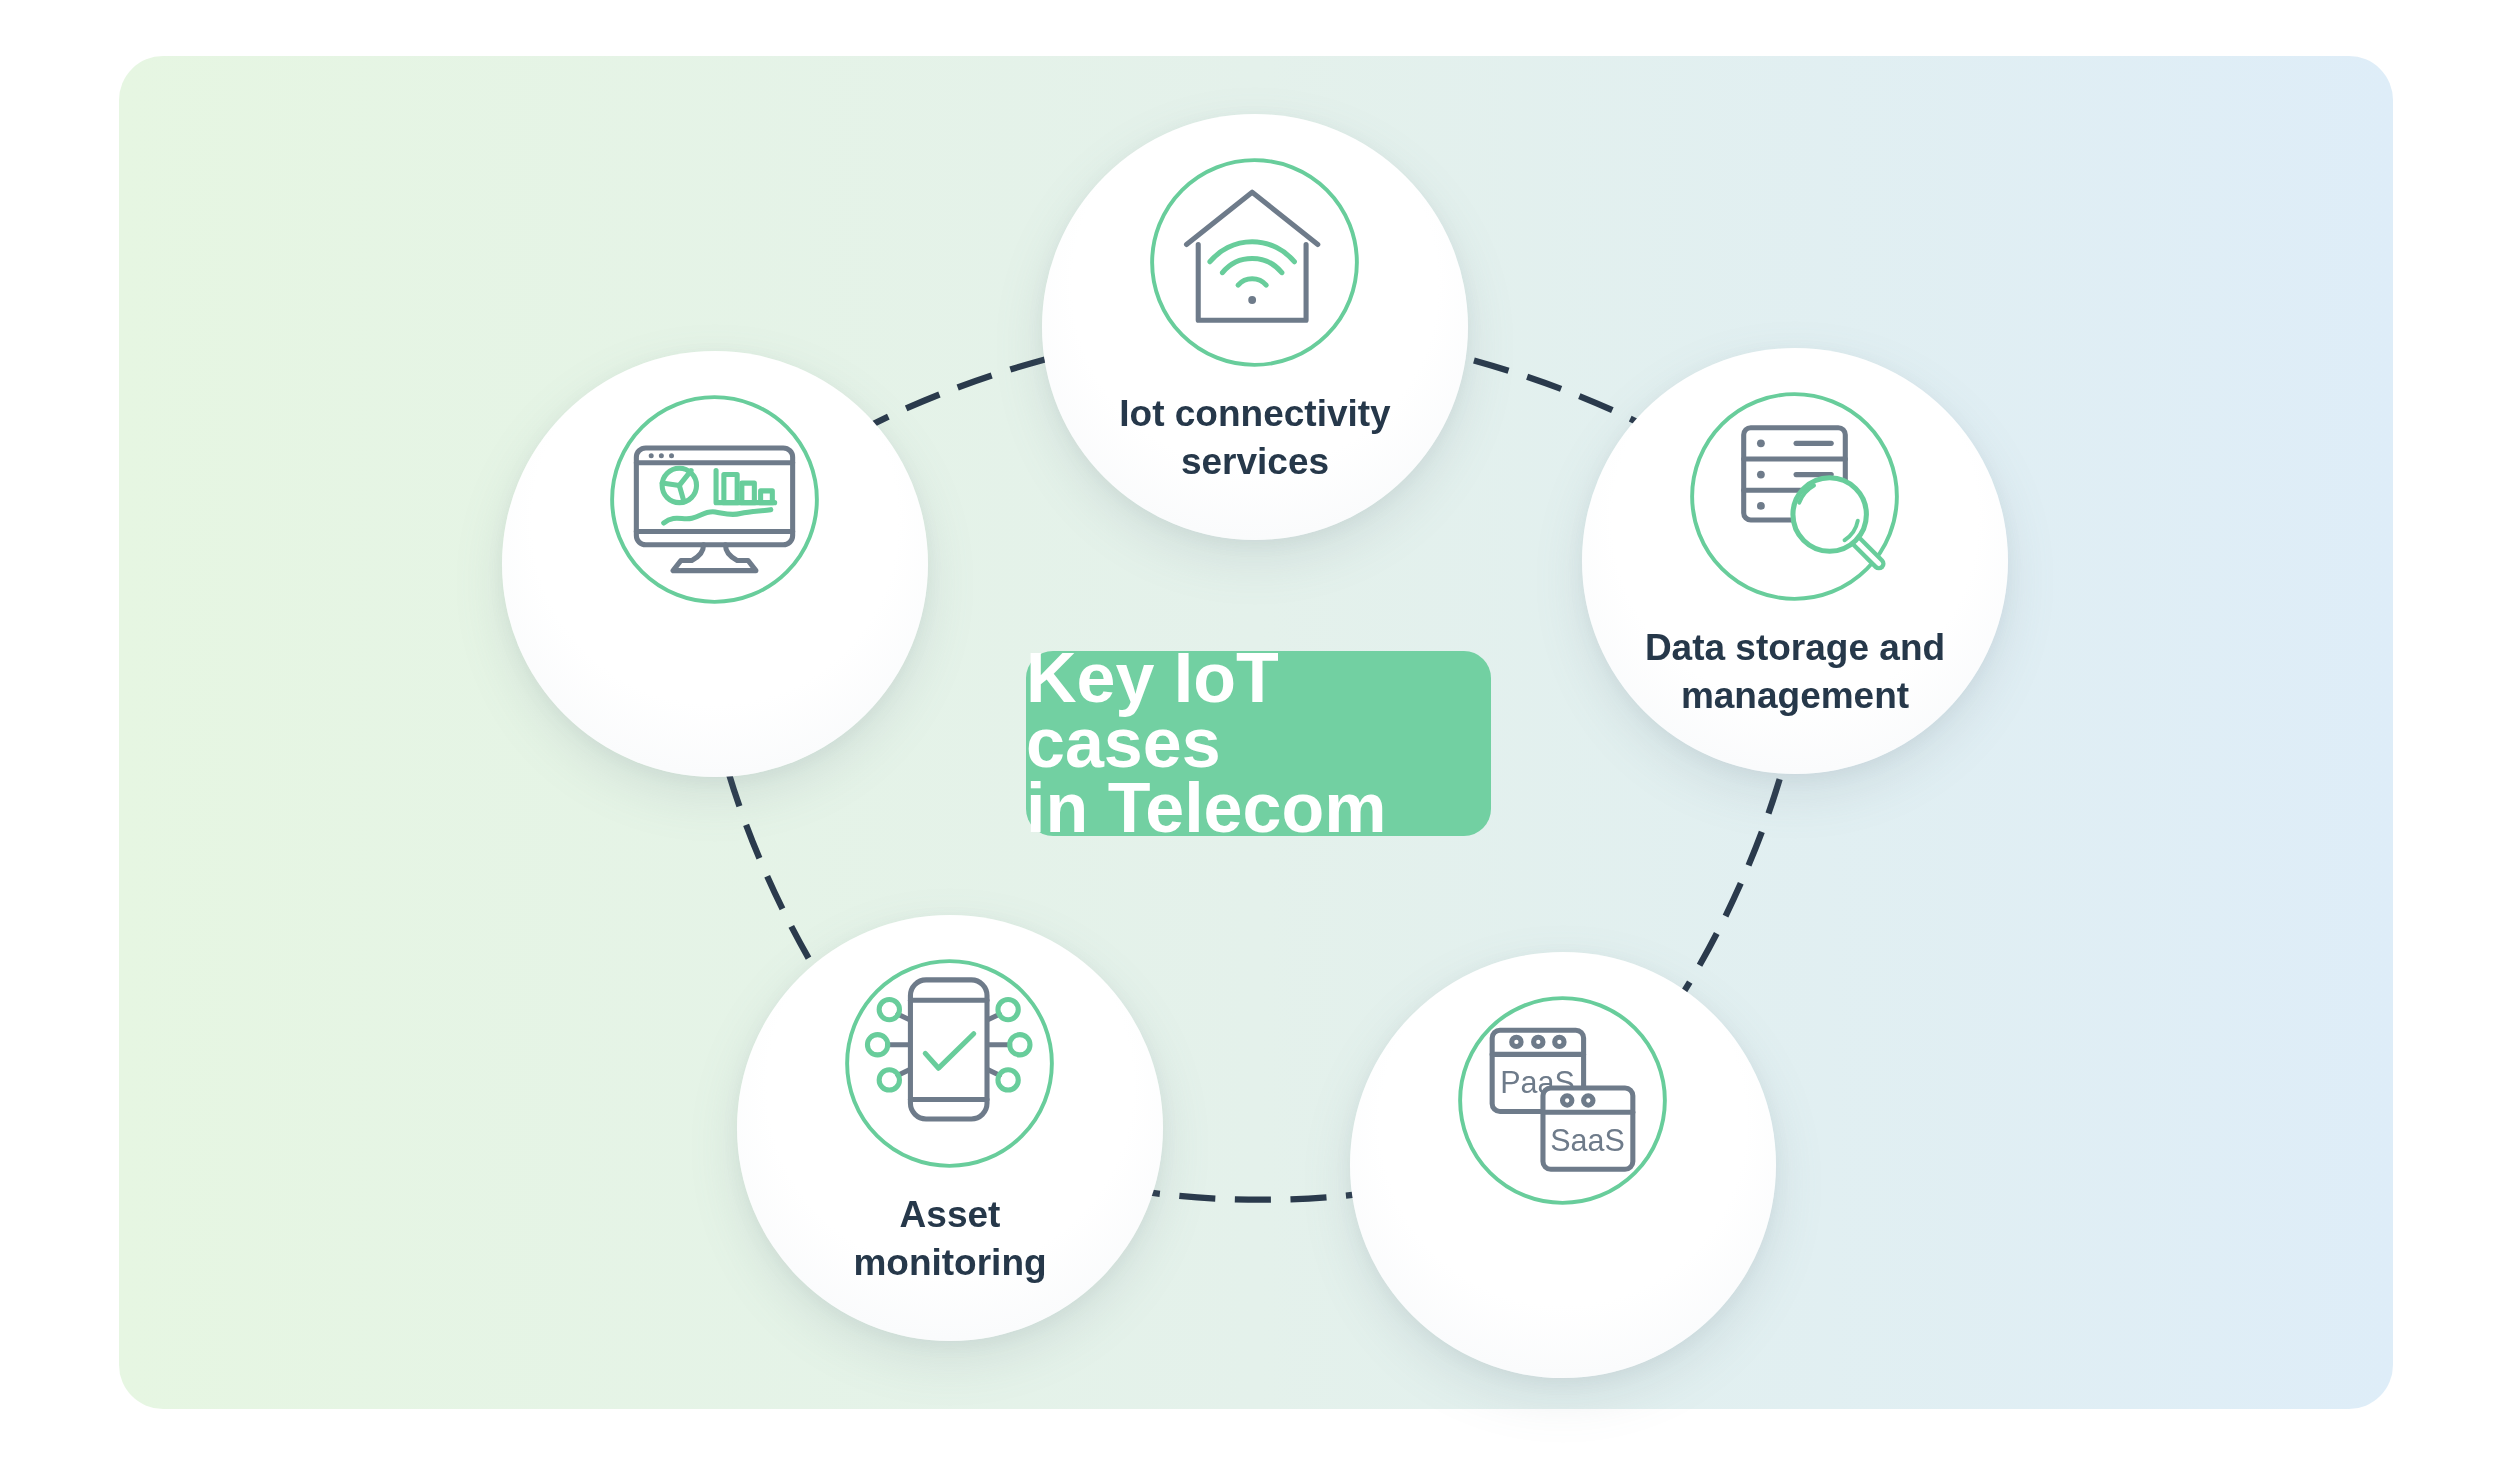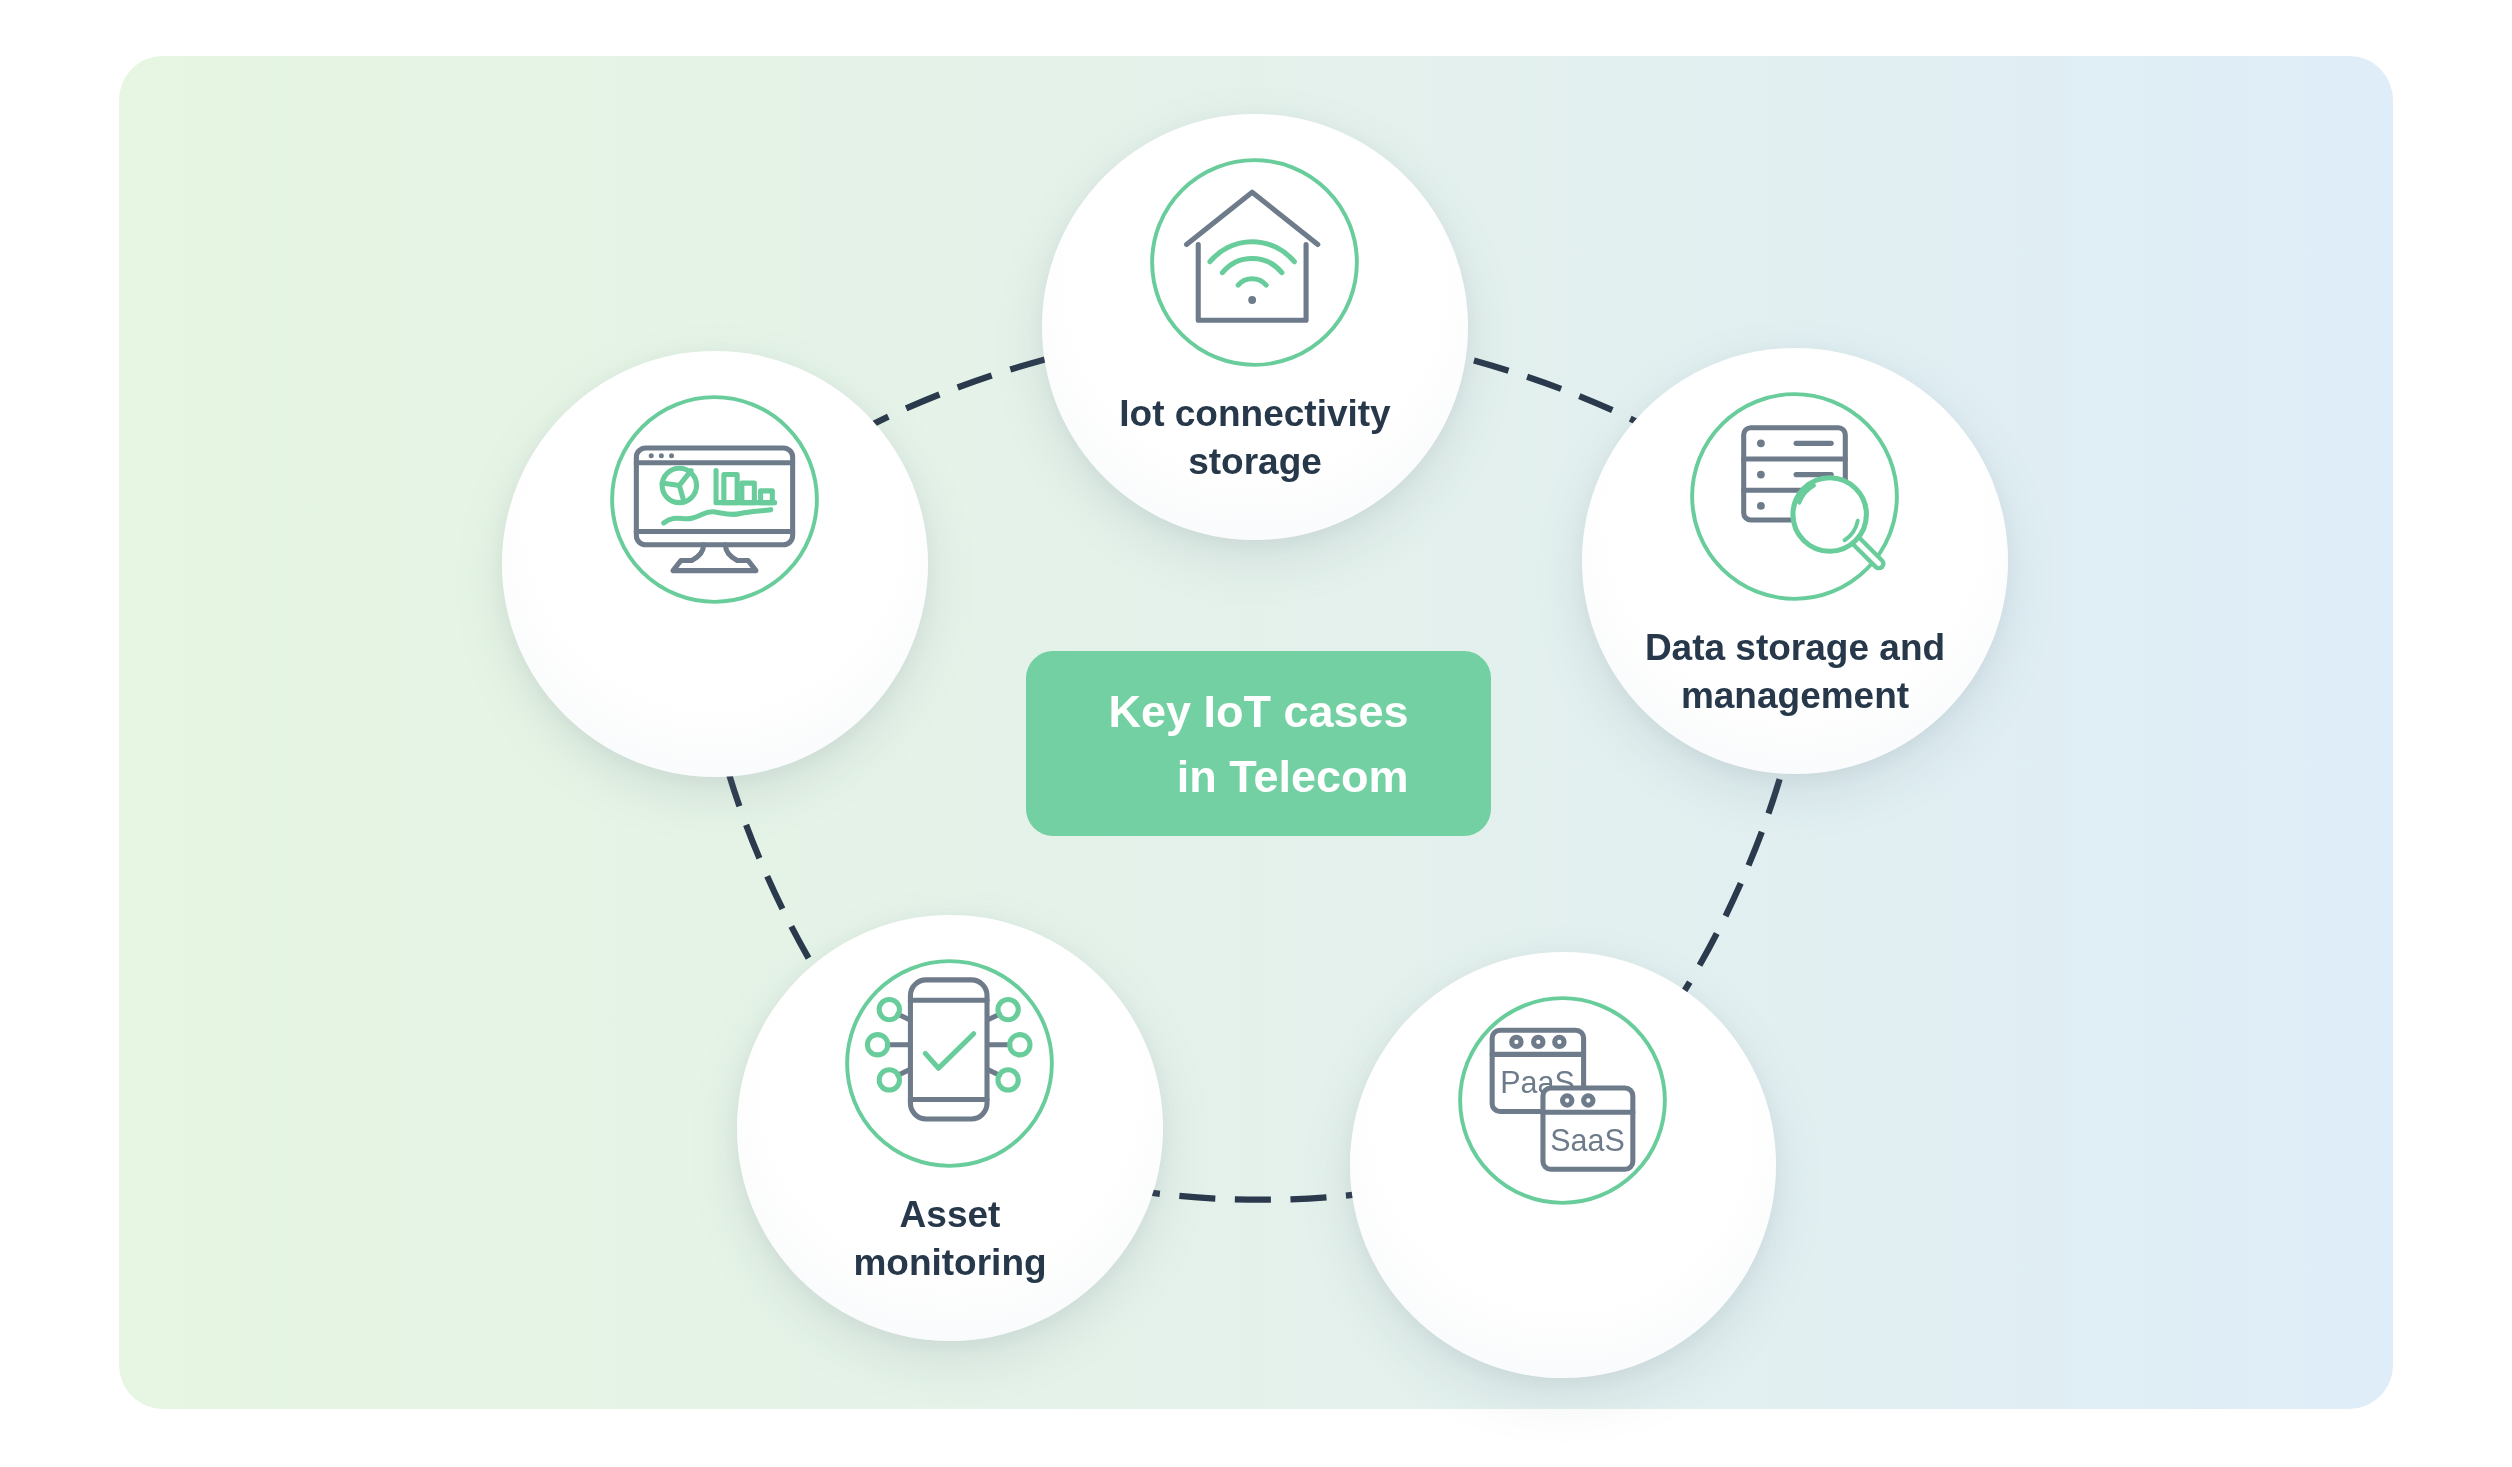--- a/index.html
+++ b/index.html
@@ -31,21 +31,21 @@
   .label{
     position:absolute;top:276px;left:-31px;right:-31px;text-align:center;
     white-space:pre-line;font-weight:bold;font-size:37px;line-height:48px;color:#26384a;
   }
   .node.single .label{top:287px;}
   .title-card{
     position:absolute;left:907px;top:595px;width:465px;height:185px;border-radius:27px;
     background:#72d0a2;display:flex;align-items:center;justify-content:center;
   }
   .title-text{
-    white-space:pre-line;text-align:right;font-weight:bold;font-size:45px;line-height:65px;color:#ffffff;
+    white-space:pre-line;text-align:left;font-weight:bold;font-size:70px;line-height:65px;color:#ffffff;
   }
   
   #node-iot{left:923px;top:58px;}
   #node-analytics{left:383px;top:295px;}
   #node-storage{left:1463px;top:292px;}
   #node-asset{left:618px;top:859px;}
   #node-paas{left:1231px;top:896px;text-decoration:underline;}
 </style>
 </head>
 <body>
@@ -66,21 +66,21 @@
       <svg class="icon" viewBox="0 0 270 270">
         <circle class="ring" cx="135" cy="135" r="131"></circle>
         <path class="st k" d="M48 112 L132 45 L216 112"></path>
         <path class="st k" d="M63 112 L63 209 L201 209 L201 112"></path>
         <path class="st g" d="M78 134 A70 70 0 0 1 186 134"></path>
         <path class="st g" d="M94 148 A49 49 0 0 1 170 148"></path>
         <path class="st g" d="M114 164 A24 24 0 0 1 150 164"></path>
         <circle class="dotf" cx="132" cy="183" r="5"></circle>
       </svg>
       <div class="label">Iot connectivity
-storage</div>
+services</div>
     </div>
 
     <div class="node single" id="node-analytics">
       <svg class="icon" viewBox="0 0 270 270">
         <circle class="ring" cx="135" cy="135" r="131"></circle>
         <rect class="st k" x="35" y="69" width="200" height="124" rx="12"></rect>
         <line class="st k" x1="35" y1="88" x2="235" y2="88"></line>
         <line class="st k" x1="35" y1="176" x2="235" y2="176"></line>
         <circle class="dotf" cx="54" cy="79" r="3.2"></circle>
         <circle class="dotf" cx="67" cy="79" r="3.2"></circle>

